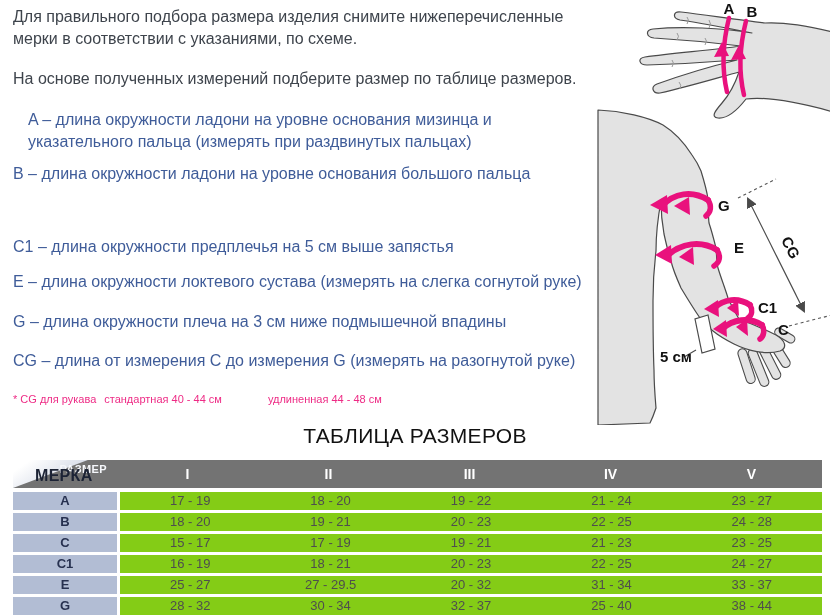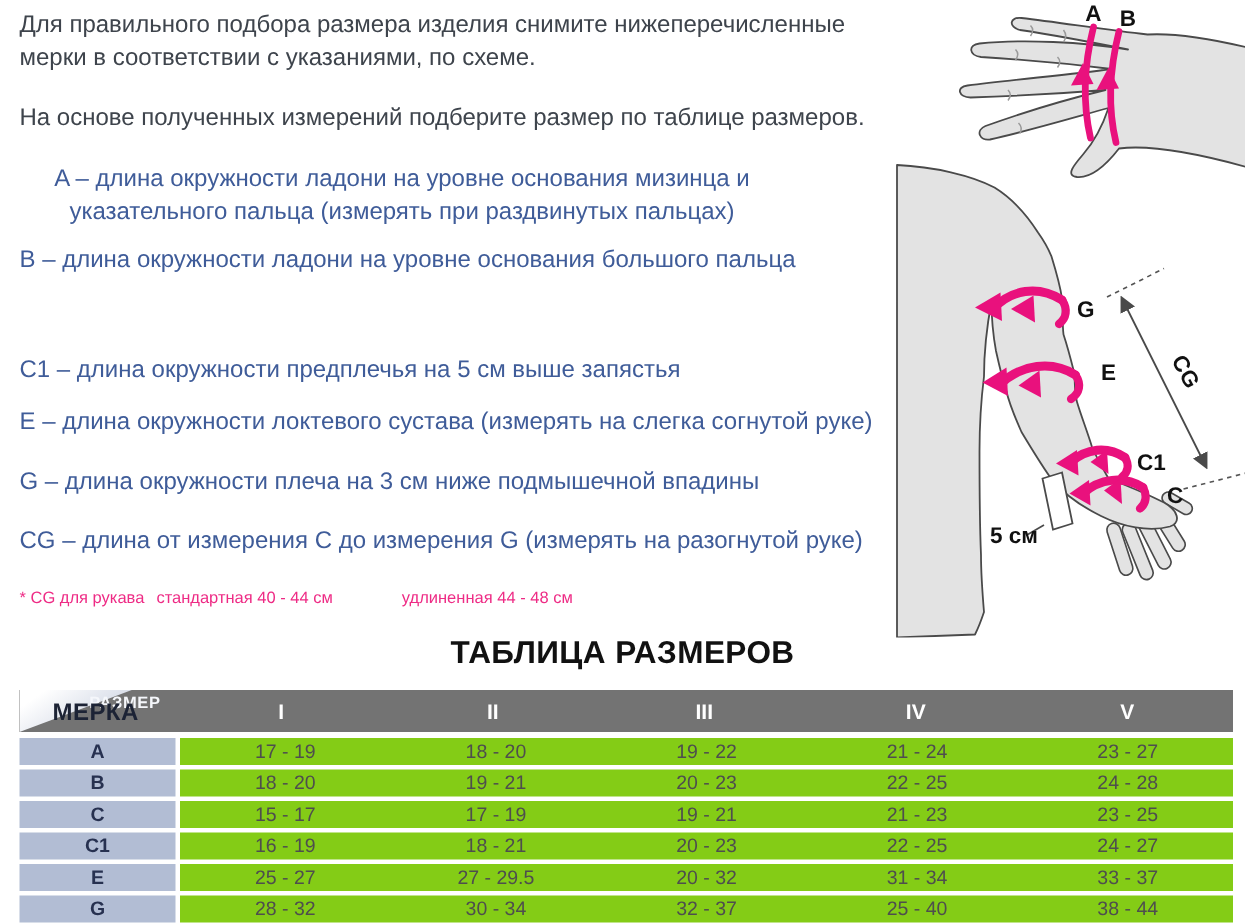--- a/index.html
+++ b/index.html
@@ -5,21 +5,21 @@
   html,body{margin:0;padding:0;background:#ffffff;}
   .page{position:relative;width:830px;height:616px;background:#ffffff;overflow:hidden;
         font-family:"Liberation Sans","DejaVu Sans",sans-serif;}
   .abs{position:absolute;}
   .intro{color:#3e444c;font-size:16px;line-height:22px;}
   .def{color:#3f5c99;font-size:16px;line-height:22px;}
   .nowrap{white-space:nowrap;}
   .note{color:#ee2b85;font-size:11px;white-space:nowrap;}
   .note .opt1{margin-left:8px;}
   .note .opt2{margin-left:46px;}
-  .title{left:0;right:0;top:424px;text-align:center;font-size:21px;font-weight:bold;color:#111111;letter-spacing:.3px;}
+  .title{left:0;right:0;top:424px;text-align:center;font-size:21px;font-weight:normal;color:#111111;letter-spacing:.3px;}
   .size-table{left:13px;top:460px;width:809px;}
   .thead{display:flex;height:28px;background:#737373;}
   .corner{position:relative;width:104px;height:28px;}
   .corner .diag{position:absolute;left:0;top:0;right:0;bottom:0;
                 clip-path:polygon(0 0,72% 0,0 100%);
                 background:linear-gradient(145deg,#ffffff 12%,#b6c0d5 90%);}
   .corner .merka{position:absolute;left:22px;bottom:3px;font-size:16px;font-weight:bold;color:#1c2335;letter-spacing:.3px;}
   .corner .razmer{position:absolute;right:10px;top:3px;font-size:11px;font-weight:bold;color:#f5f7fb;letter-spacing:.4px;}
   .thcols{flex:1;display:flex;}
   .thcol{flex:1;text-align:center;line-height:28px;color:#ffffff;font-weight:bold;font-size:14px;}
@@ -31,21 +31,21 @@
   svg text{font-family:"Liberation Sans","DejaVu Sans",sans-serif;}
 </style>
 </head>
 <body>
 
 <div class="page">
 
   <div class="abs intro" style="left:13px;top:6px;width:556px;">Для правильного подбора размера изделия снимите нижеперечисленные мерки в соответствии с указаниями, по схеме.</div>
   <div class="abs intro nowrap" style="left:13px;top:68px;">На основе полученных измерений подберите размер по таблице размеров.</div>
 
-  <div class="abs def" style="left:13px;top:109px;width:510px;text-align:center;">A – длина окружности ладони на уровне основания мизинца и указательного пальца (измерять при раздвинутых пальцах)</div>
+  <div class="abs def" style="left:28px;top:109px;width:510px;">A – длина окружности ладони на уровне основания мизинца и указательного пальца (измерять при раздвинутых пальцах)</div>
   <div class="abs def nowrap" style="left:13px;top:163px;">B – длина окружности ладони на уровне основания большого пальца</div>
   <div class="abs def nowrap" style="left:13px;top:236px;">C1 – длина окружности предплечья на 5 см выше запястья</div>
   <div class="abs def nowrap" style="left:13px;top:271px;">E – длина окружности локтевого сустава (измерять на слегка согнутой руке)</div>
   <div class="abs def nowrap" style="left:13px;top:311px;">G – длина окружности плеча на 3 см ниже подмышечной впадины</div>
   <div class="abs def nowrap" style="left:13px;top:350px;">CG – длина от измерения C до измерения G (измерять на разогнутой руке)</div>
 
   <div class="abs note" style="left:13px;top:393px;">
     <span>* CG для рукава</span><span class="opt1">стандартная 40 - 44 см</span><span class="opt2">удлиненная 44 - 48 см</span>
   </div>
 

